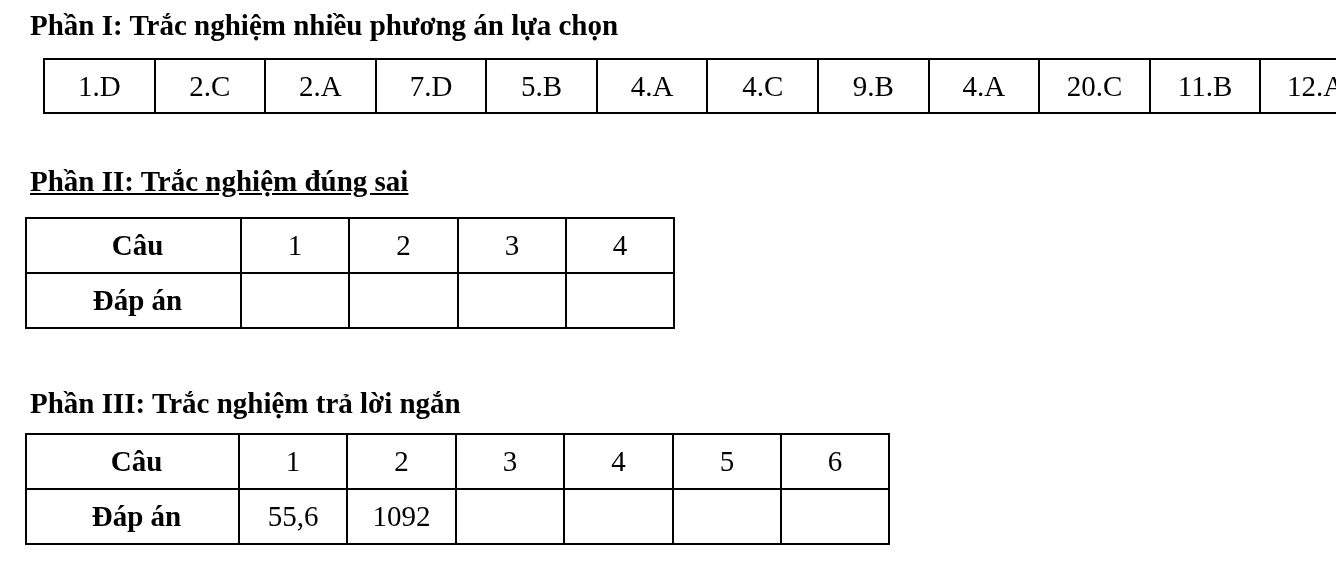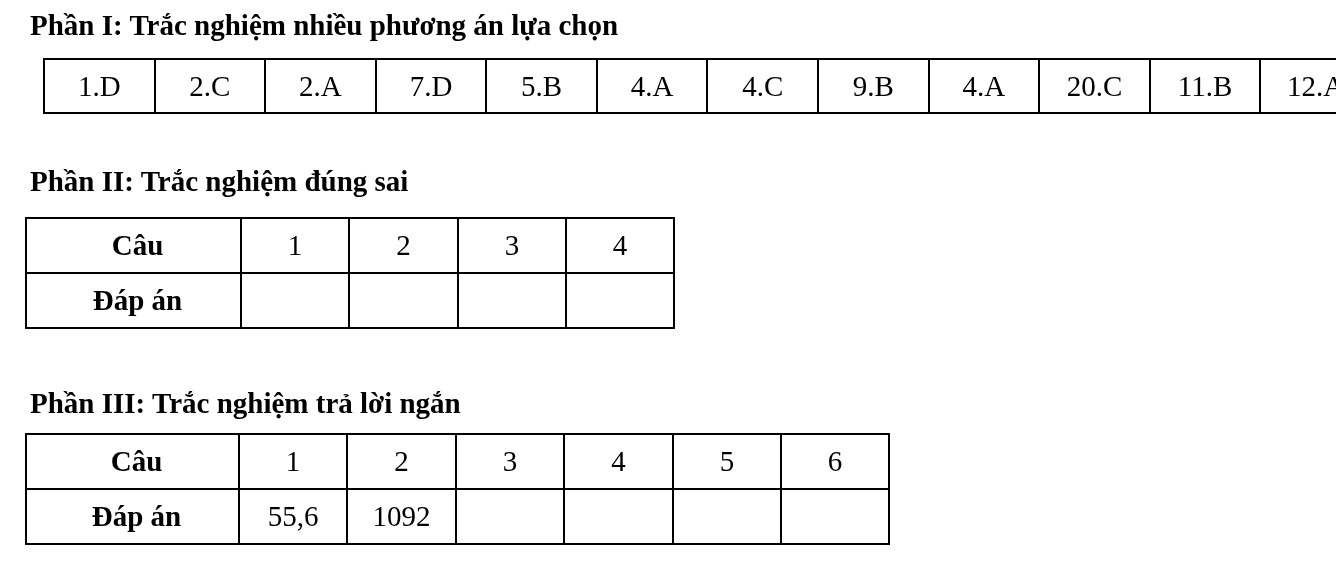--- a/index.html
+++ b/index.html
@@ -17,21 +17,21 @@
   }
   .section-title {
     position: absolute;
     left: 30px;
     font-size: 29px;
     font-weight: bold;
     white-space: nowrap;
     line-height: 1.1;
   }
   #title-1 { top: 10px; }
-  #title-2 { top: 166px; }
+  #title-2 { top: 166px; text-decoration: underline; }
   #title-3 { top: 388px; }
 
   table.answer-table {
     position: absolute;
     border-collapse: collapse;
     table-layout: fixed;
     background: #ffffff;
   }
   table.answer-table td {
     border: 2px solid #000000;

